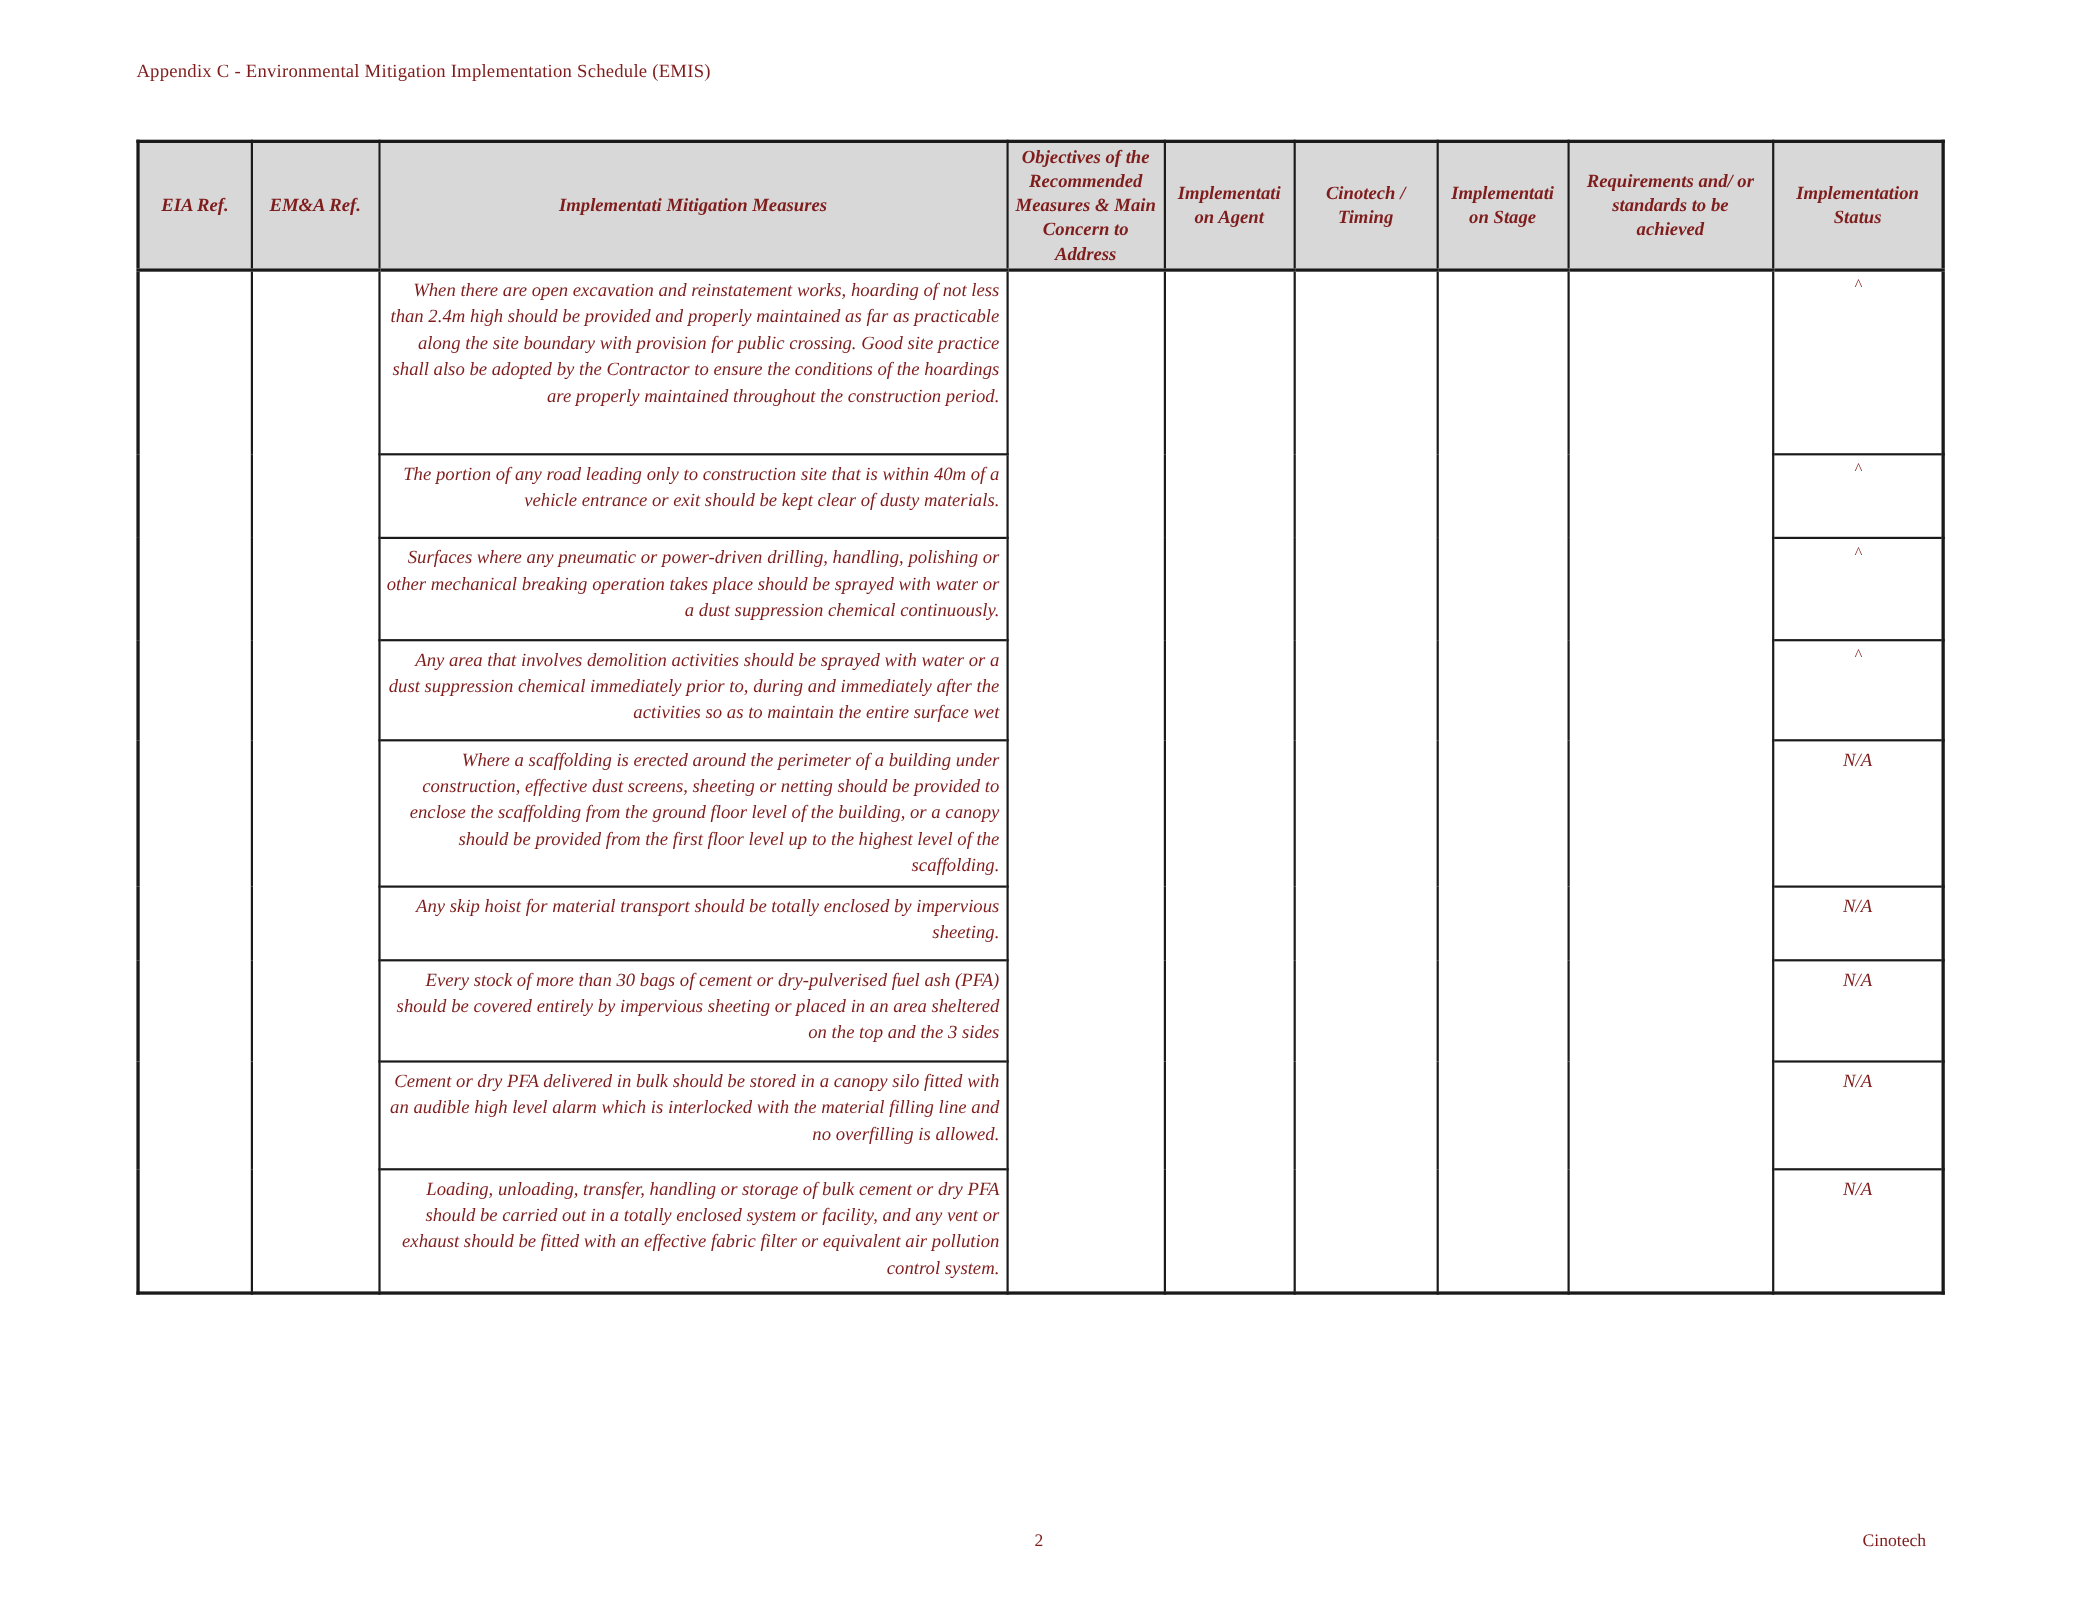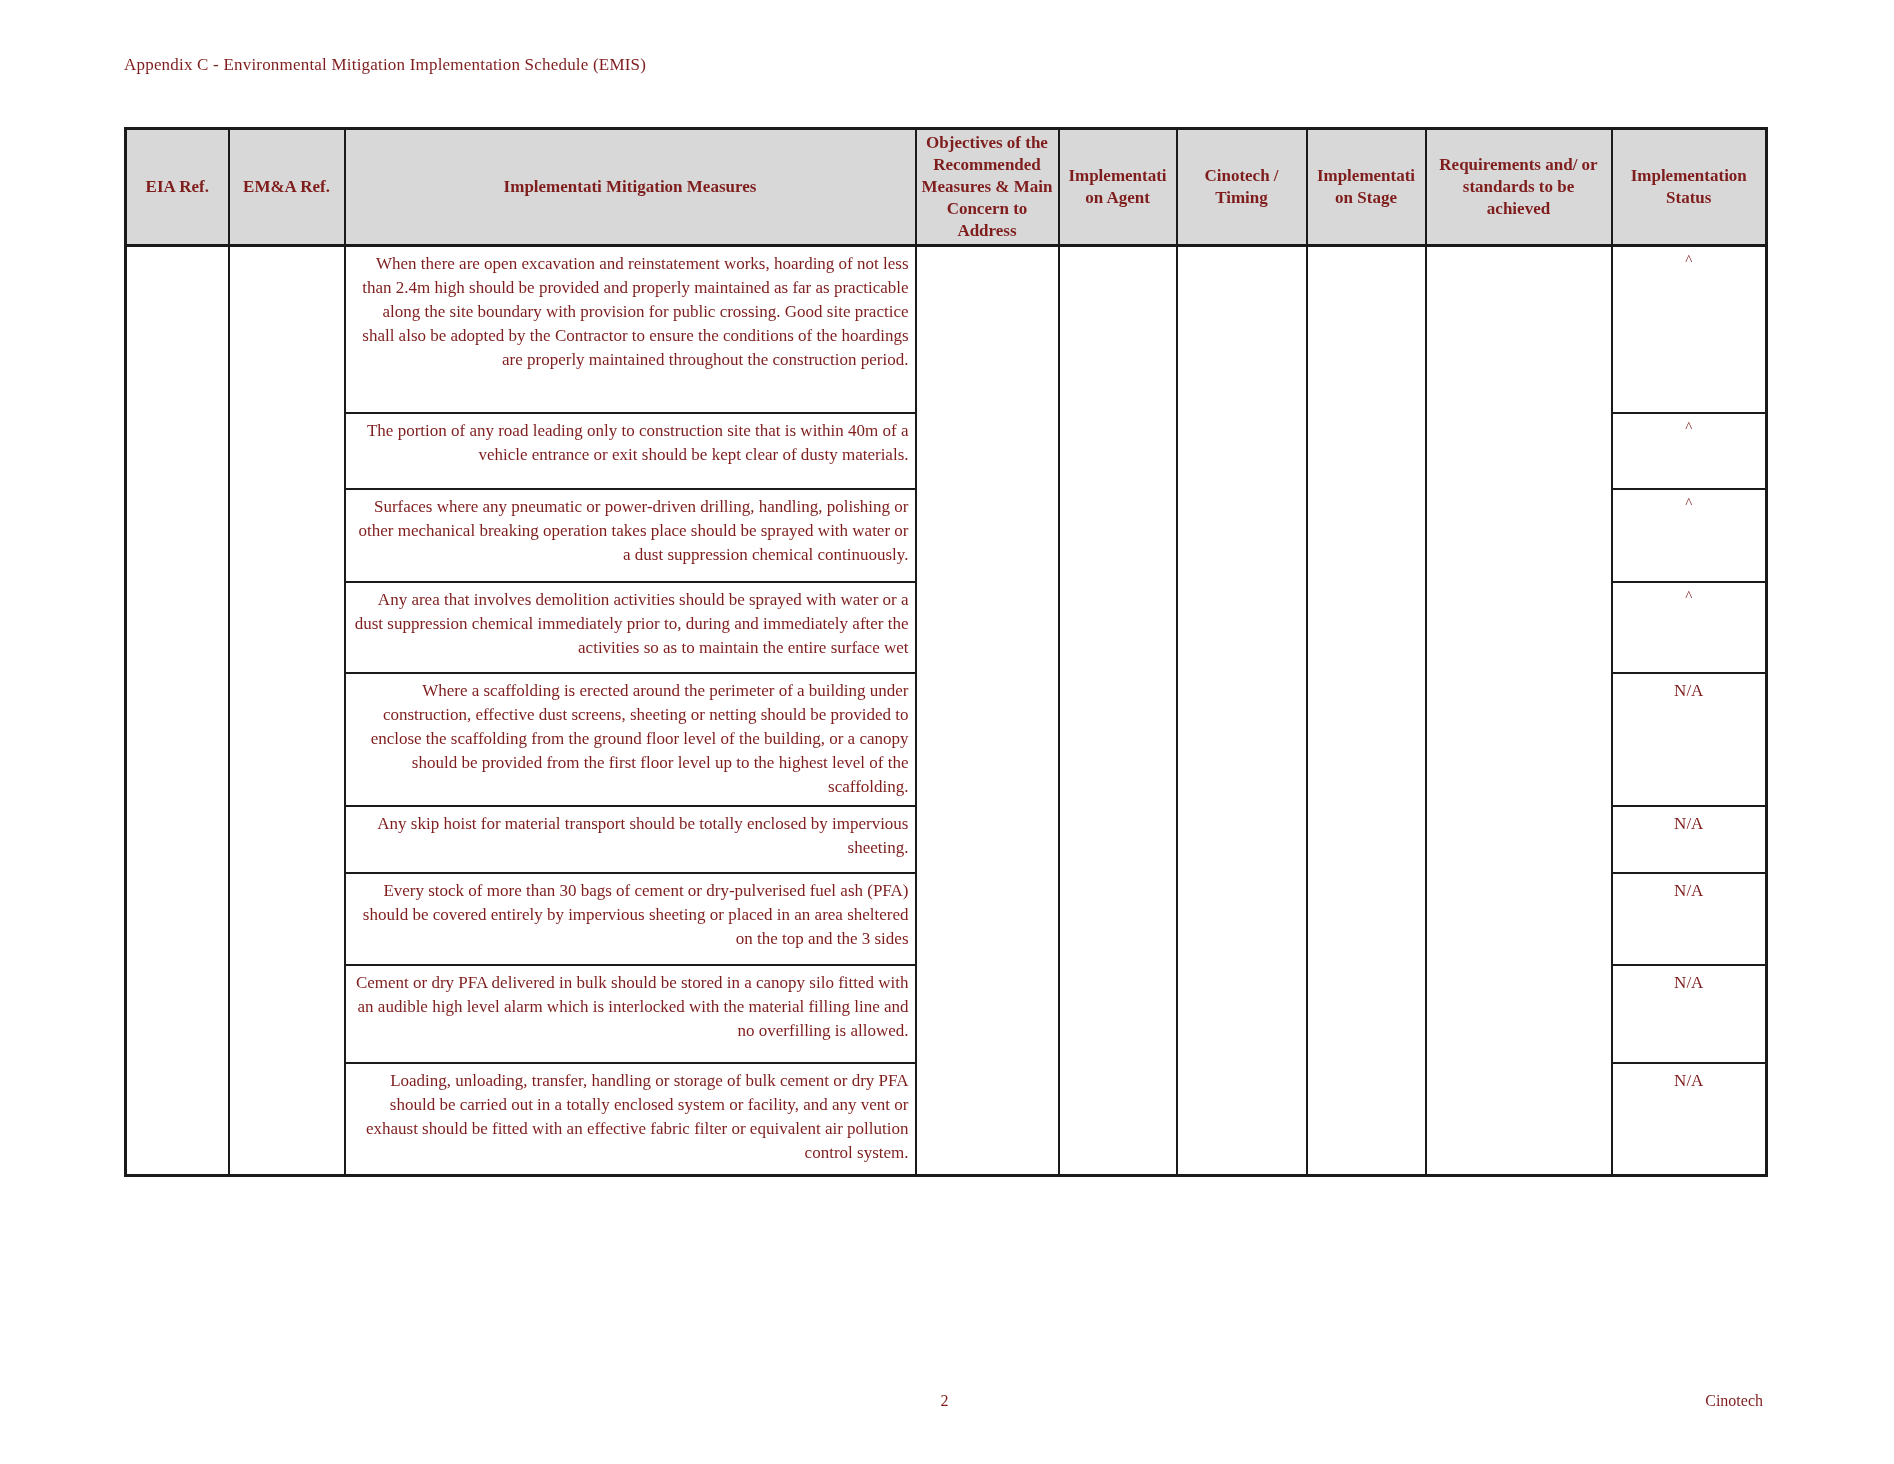--- a/index.html
+++ b/index.html
@@ -28,20 +28,21 @@
     border-collapse: collapse;
     table-layout: fixed;
     border: 3px solid #1a1a1a;
   }
   table.emis th, table.emis td {
     border: 2px solid #1a1a1a;
     vertical-align: top;
     font-size: 17px;
     line-height: 24px;
     overflow: hidden;
+    font-style: italic;
   }
   table.emis th {
     background: #d8d8d8;
     font-weight: bold;
     text-align: center;
     vertical-align: middle;
     white-space: pre-line;
     height: 104px;
     padding: 2px 3px;
     border-bottom: 3px solid #1a1a1a;
@@ -65,21 +66,21 @@
     height: 22px;
     font-size: 16px;
   }
   .footer-page-number {
     position: absolute;
     left: 0; right: 0;
     text-align: center;
   }
   .footer-company {
     position: absolute;
-    right: 2px;
+    right: 14px;
     top: 0;
     text-align: right;
   }
 </style>
 </head>
 <body>
 
 <div class="page">
 
   <div class="doc-title">Appendix C - Environmental Mitigation Implementation Schedule (EMIS)</div>

